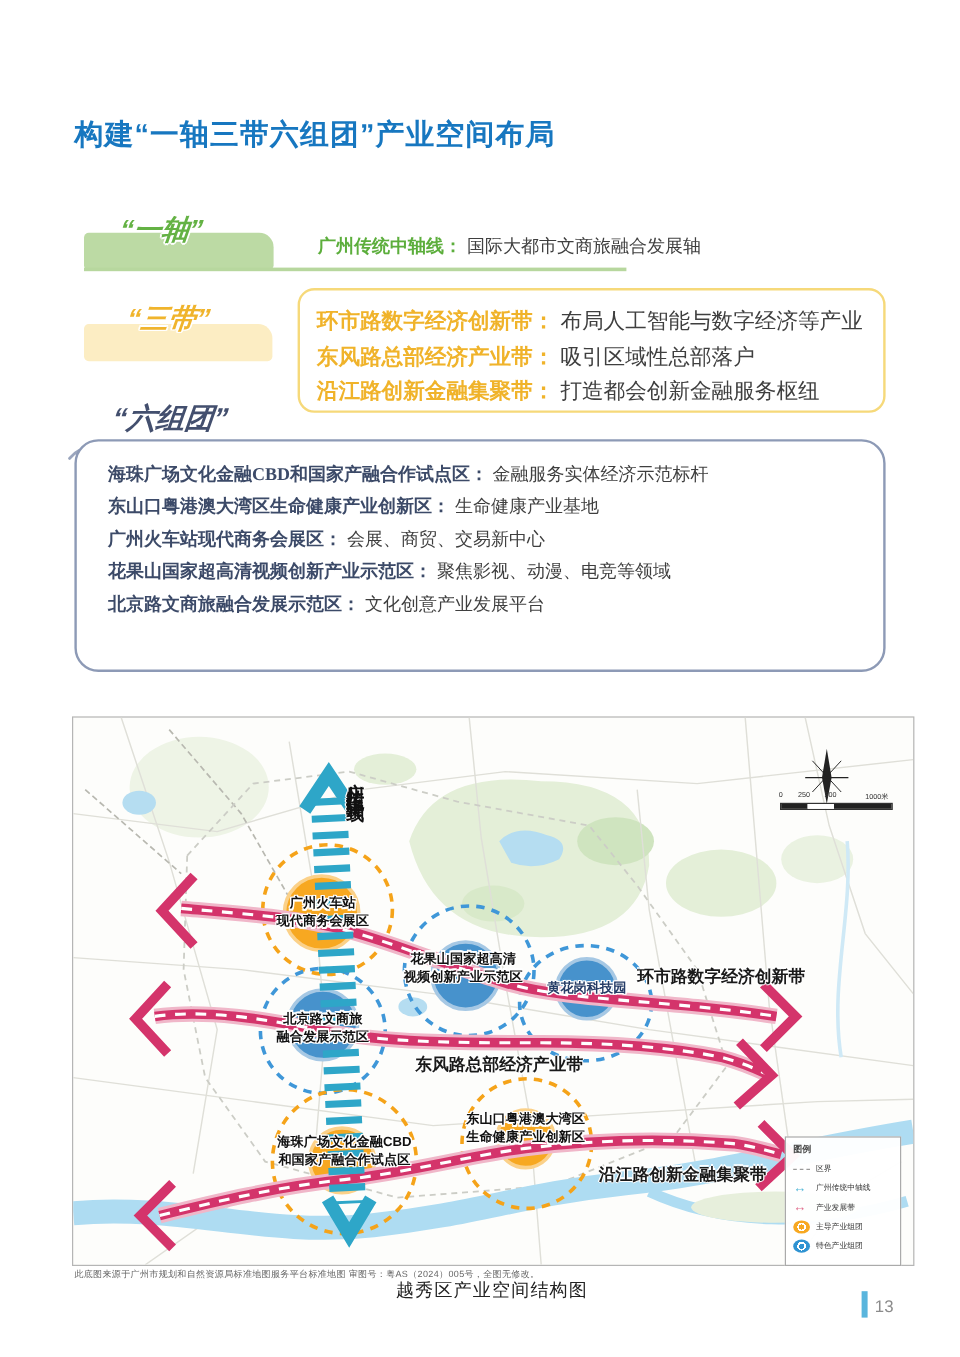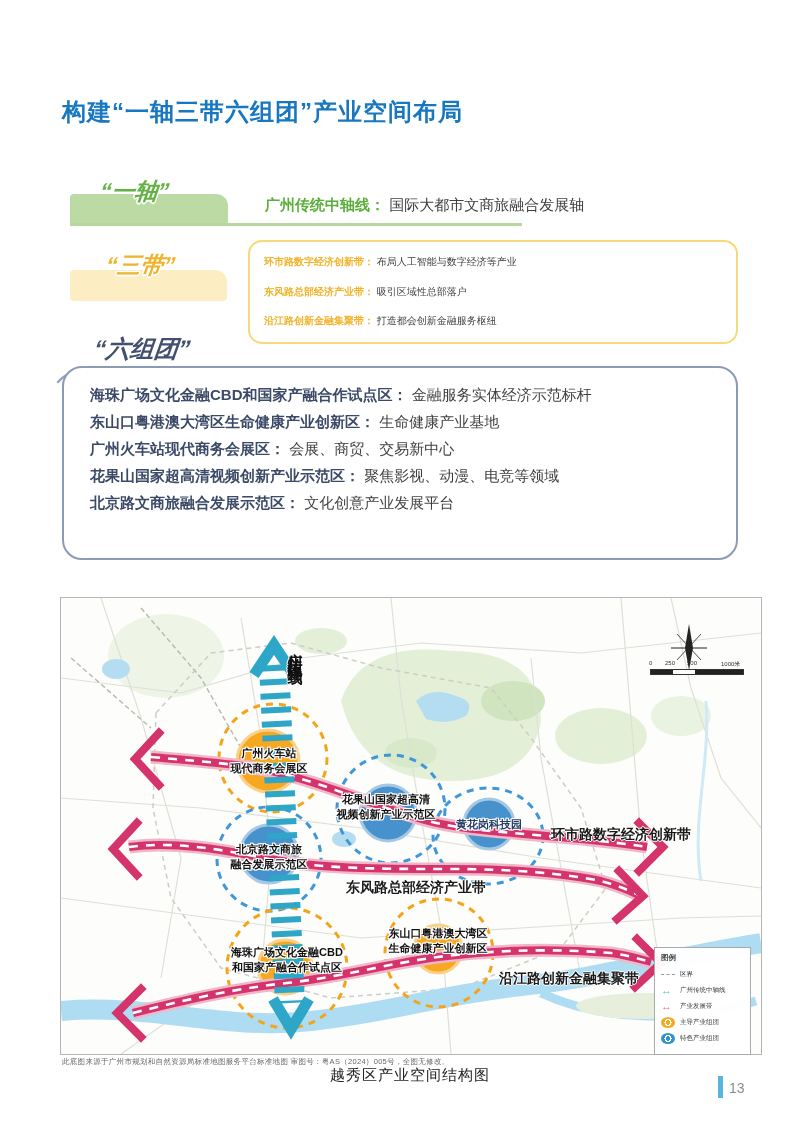--- a/index.html
+++ b/index.html
@@ -19,21 +19,21 @@
   .bar-belts{left:70px;top:270px;width:157px;height:31px;background:#fcedc3;border-radius:4px 12px 4px 4px;}
 
   .axis-text{left:265px;top:196px;font-size:15px;}
   .lead{font-weight:bold;}
   .lead.green{color:#5cae3c;}
   .lead.gold{color:#f0b32a;}
   .lead.navy{color:#3c4a68;}
   .desc{color:#3f3f3f;}
 
   .belts-box{left:248px;top:240px;width:486px;height:100px;background:#fff;border:2.5px solid #f6d97a;border-radius:14px;}
-  .belts-box .row{position:absolute;left:14px;font-size:10px;white-space:nowrap;text-align:center;}
+  .belts-box .row{position:absolute;left:14px;font-size:18px;white-space:nowrap;text-align:center;}
   .clusters-box{left:62px;top:366px;width:672px;height:190px;background:#fff;border:2.5px solid #8d9ab6;border-radius:20px;}
   .clusters-box .row{position:absolute;left:26px;font-size:15px;white-space:nowrap;}
   .curl{left:56px;top:366px;}
 
   
   .map-wrap{left:60px;top:597px;width:700px;height:456px;border:1px solid #b5b5b5;background:#fdfdfb;}
   .map-wrap svg{position:absolute;left:0;top:0;}
   .map-label{position:absolute;transform:translate(-50%,-50%);text-align:center;font-weight:bold;
              font-size:11px;line-height:1.35;color:#111;white-space:nowrap;
              text-shadow:1px 0 #fff,-1px 0 #fff,0 1px #fff,0 -1px #fff,1px 1px #fff,-1px -1px #fff,1px -1px #fff,-1px 1px #fff;}
@@ -98,21 +98,21 @@
       <span class="lead gold">沿江路创新金融集聚带：</span>
       <span class="desc">打造都会创新金融服务枢纽</span>
     </div>
   </div>
 
   <div class="abs tag tag-clusters">“六组团”</div>
   <svg class="abs curl" width="40" height="20">
     <path d="M2,16 Q12,4 30,8" stroke="#9aa5bd" stroke-width="2.5" fill="none" stroke-linecap="round"></path>
   </svg>
   <div class="abs clusters-box">
-    <div class="row" style="top:18px;">
+    <div class="row" style="top:18px;font-family:Liberation Serif, serif;">
       <span class="lead navy">海珠广场文化金融CBD和国家产融合作试点区：</span>
       <span class="desc">金融服务实体经济示范标杆</span>
     </div>
     <div class="row" style="top:45px;">
       <span class="lead navy">东山口粤港澳大湾区生命健康产业创新区：</span>
       <span class="desc">生命健康产业基地</span>
     </div>
     <div class="row" style="top:72px;">
       <span class="lead navy">广州火车站现代商务会展区：</span>
       <span class="desc">会展、商贸、交易新中心</span>
@@ -248,21 +248,21 @@
     </div>
     <div class="map-label" style="left:226px;top:362px;">
       <div>海珠广场文化金融CBD</div>
       <div>和国家产融合作试点区</div>
     </div>
     <div class="map-label" style="left:377px;top:343px;">
       <div>东山口粤港澳大湾区</div>
       <div>生命健康产业创新区</div>
     </div>
 
-    <div class="belt-label" style="left:540px;top:237px;margin-left:20px;">环市路数字经济创新带</div>
+    <div class="belt-label" style="left:540px;top:216px;">环市路数字经济创新带</div>
     <div class="belt-label" style="left:355px;top:290px;">东风路总部经济产业带</div>
     <div class="belt-label" style="left:508px;top:381px;">沿江路创新金融集聚带</div>
 
     <div class="legend">
       <div class="lg-title">图例</div>
       <div class="lg-row">
         <span class="lg-ic lg-dash"></span>
         <span>区界</span>
       </div>
       <div class="lg-row">

